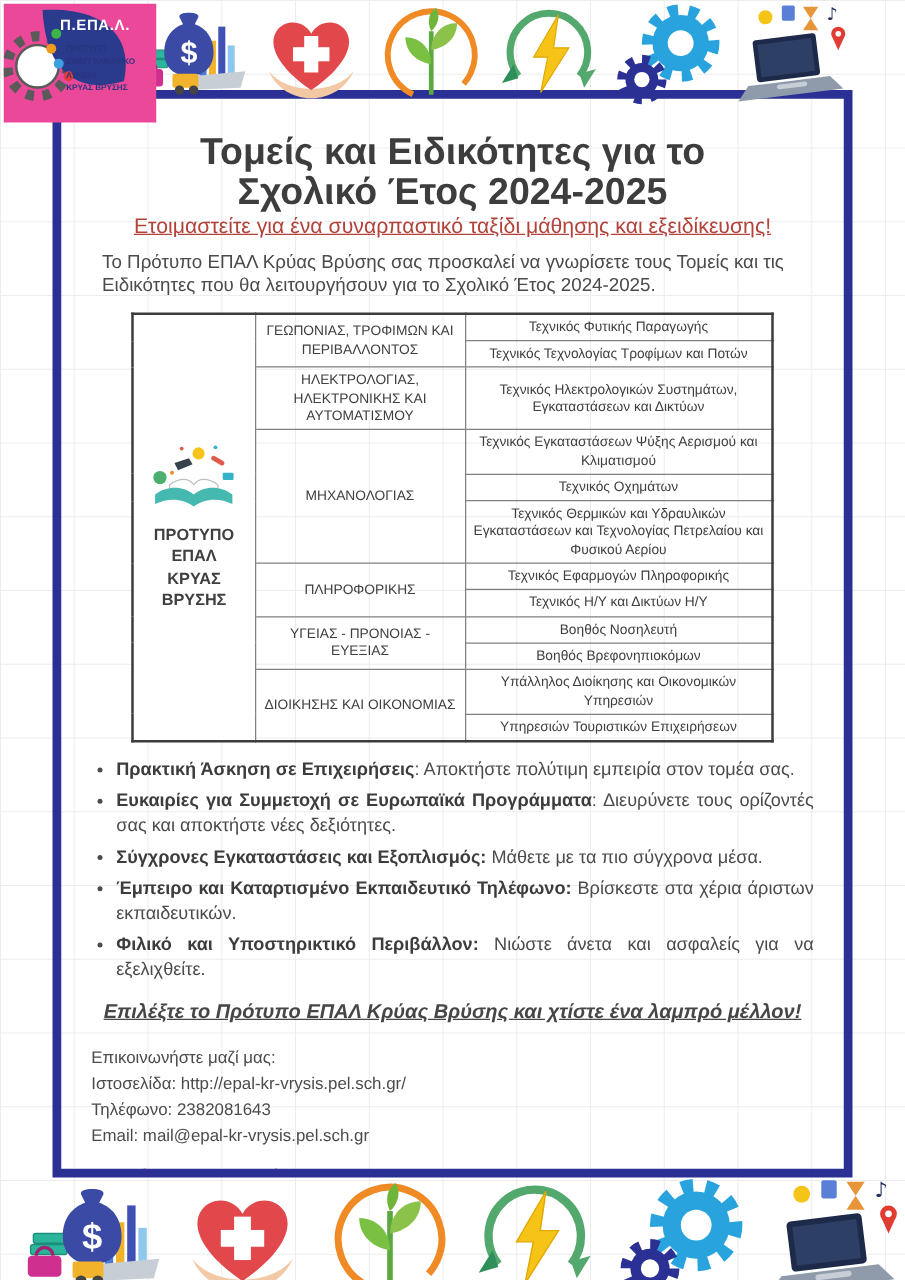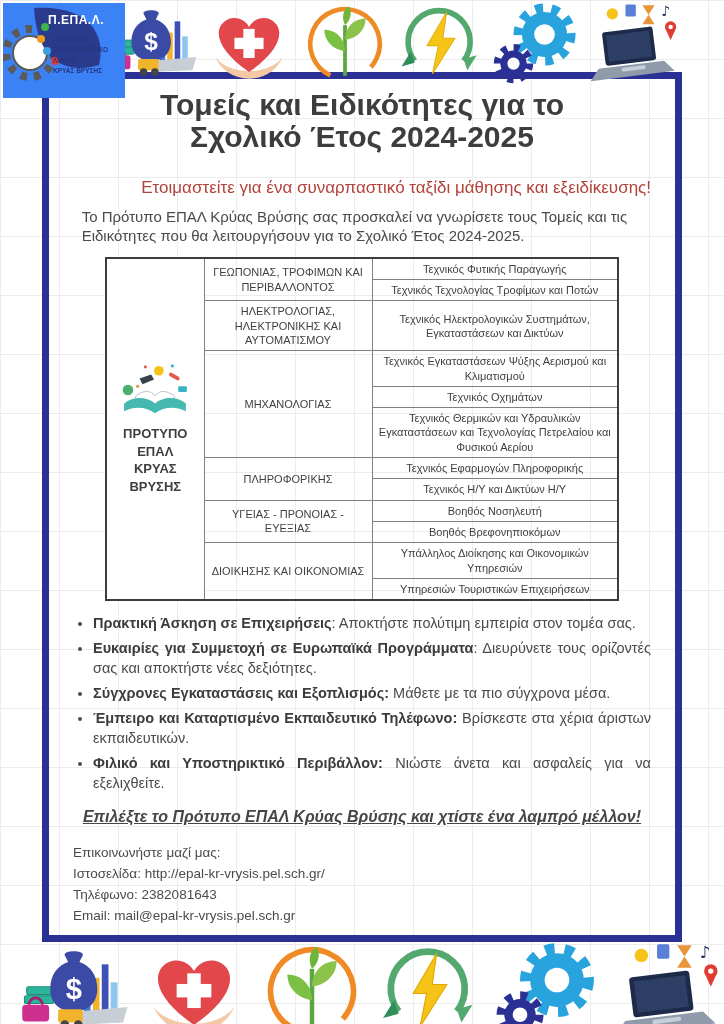--- a/index.html
+++ b/index.html
@@ -11,36 +11,36 @@
     width:724px;height:1024px;overflow:hidden;position:relative;
     font-family:"Liberation Sans","DejaVu Sans",sans-serif;
     background:#ffffff;
     background-image:linear-gradient(var(--grid) 1px,transparent 1px),
                      linear-gradient(90deg,var(--grid) 1px,transparent 1px);
     background-size:59px 59px;
   }
   
   .frame{
     position:absolute;left:42px;top:72px;width:640px;height:870px;z-index:2;
-    border:7px solid var(--navy);padding:6px 24px 0 24px;overflow:hidden;
+    border:7px solid var(--navy);padding:23px 24px 0 24px;overflow:hidden;
   }
   
   .band{position:absolute;display:flex;z-index:3;}
   .band-top{left:106px;top:0;align-items:flex-end;gap:2px;}
   .band-top svg{width:94px;height:84px;}
   .band-bottom{left:20px;top:938px;align-items:flex-start;gap:6px;}
   .band-bottom svg{width:112px;height:102px;}
   
-  .logo{position:absolute;left:3px;top:3px;width:122px;height:95px;background:#3b82f6;z-index:4;text-decoration:underline;}
+  .logo{position:absolute;left:3px;top:3px;width:122px;height:95px;background:#ec4899;z-index:4;text-decoration:underline;}
   .logo svg{position:absolute;left:0;top:0;width:100%;height:100%;}
   .logo .acronym{position:absolute;left:45px;top:10px;color:#fff;font-weight:bold;font-size:12px;letter-spacing:.5px;}
   .logo .logo-lines{position:absolute;left:50px;top:32px;color:#27357e;font-size:6.5px;font-weight:bold;line-height:1.6;}
   
   .title{margin:4px 0 0;text-align:center;font-size:30px;font-weight:bold;color:var(--title);line-height:1.08;}
-  .subtitle{margin-top:24px;text-align:right;font-size:17px;color:var(--red);}
+  .subtitle{margin-top:0;text-align:center;font-size:17px;color:var(--red);text-decoration:underline;}
   .intro{margin:9px auto 0;text-align:left;font-size:15px;color:var(--text);line-height:1.3;width:97%;}
   
   table.sectors{border-collapse:collapse;margin:11px auto 0;width:514px;font-size:11px;color:#3f3f3f;border:2px solid #3c3c3c;}
   table.sectors td{border:1px solid #808080;padding:3px 6px;text-align:center;vertical-align:middle;line-height:1.3;margin-top:16px;}
   td.logo-cell{width:98px;border:1px solid #a0a0a0;background:#fff;}
   td.sector-cell{width:168px;}
   td.group-start{border-top:2px solid #3c3c3c;}
   .school-label{font-weight:bold;font-size:13px;color:#3f3f3f;line-height:1.35;margin-top:3px;}
   
   ul.benefits{margin:12px 0 0;padding-left:20px;font-size:14.5px;color:var(--text);text-align:justify;}

